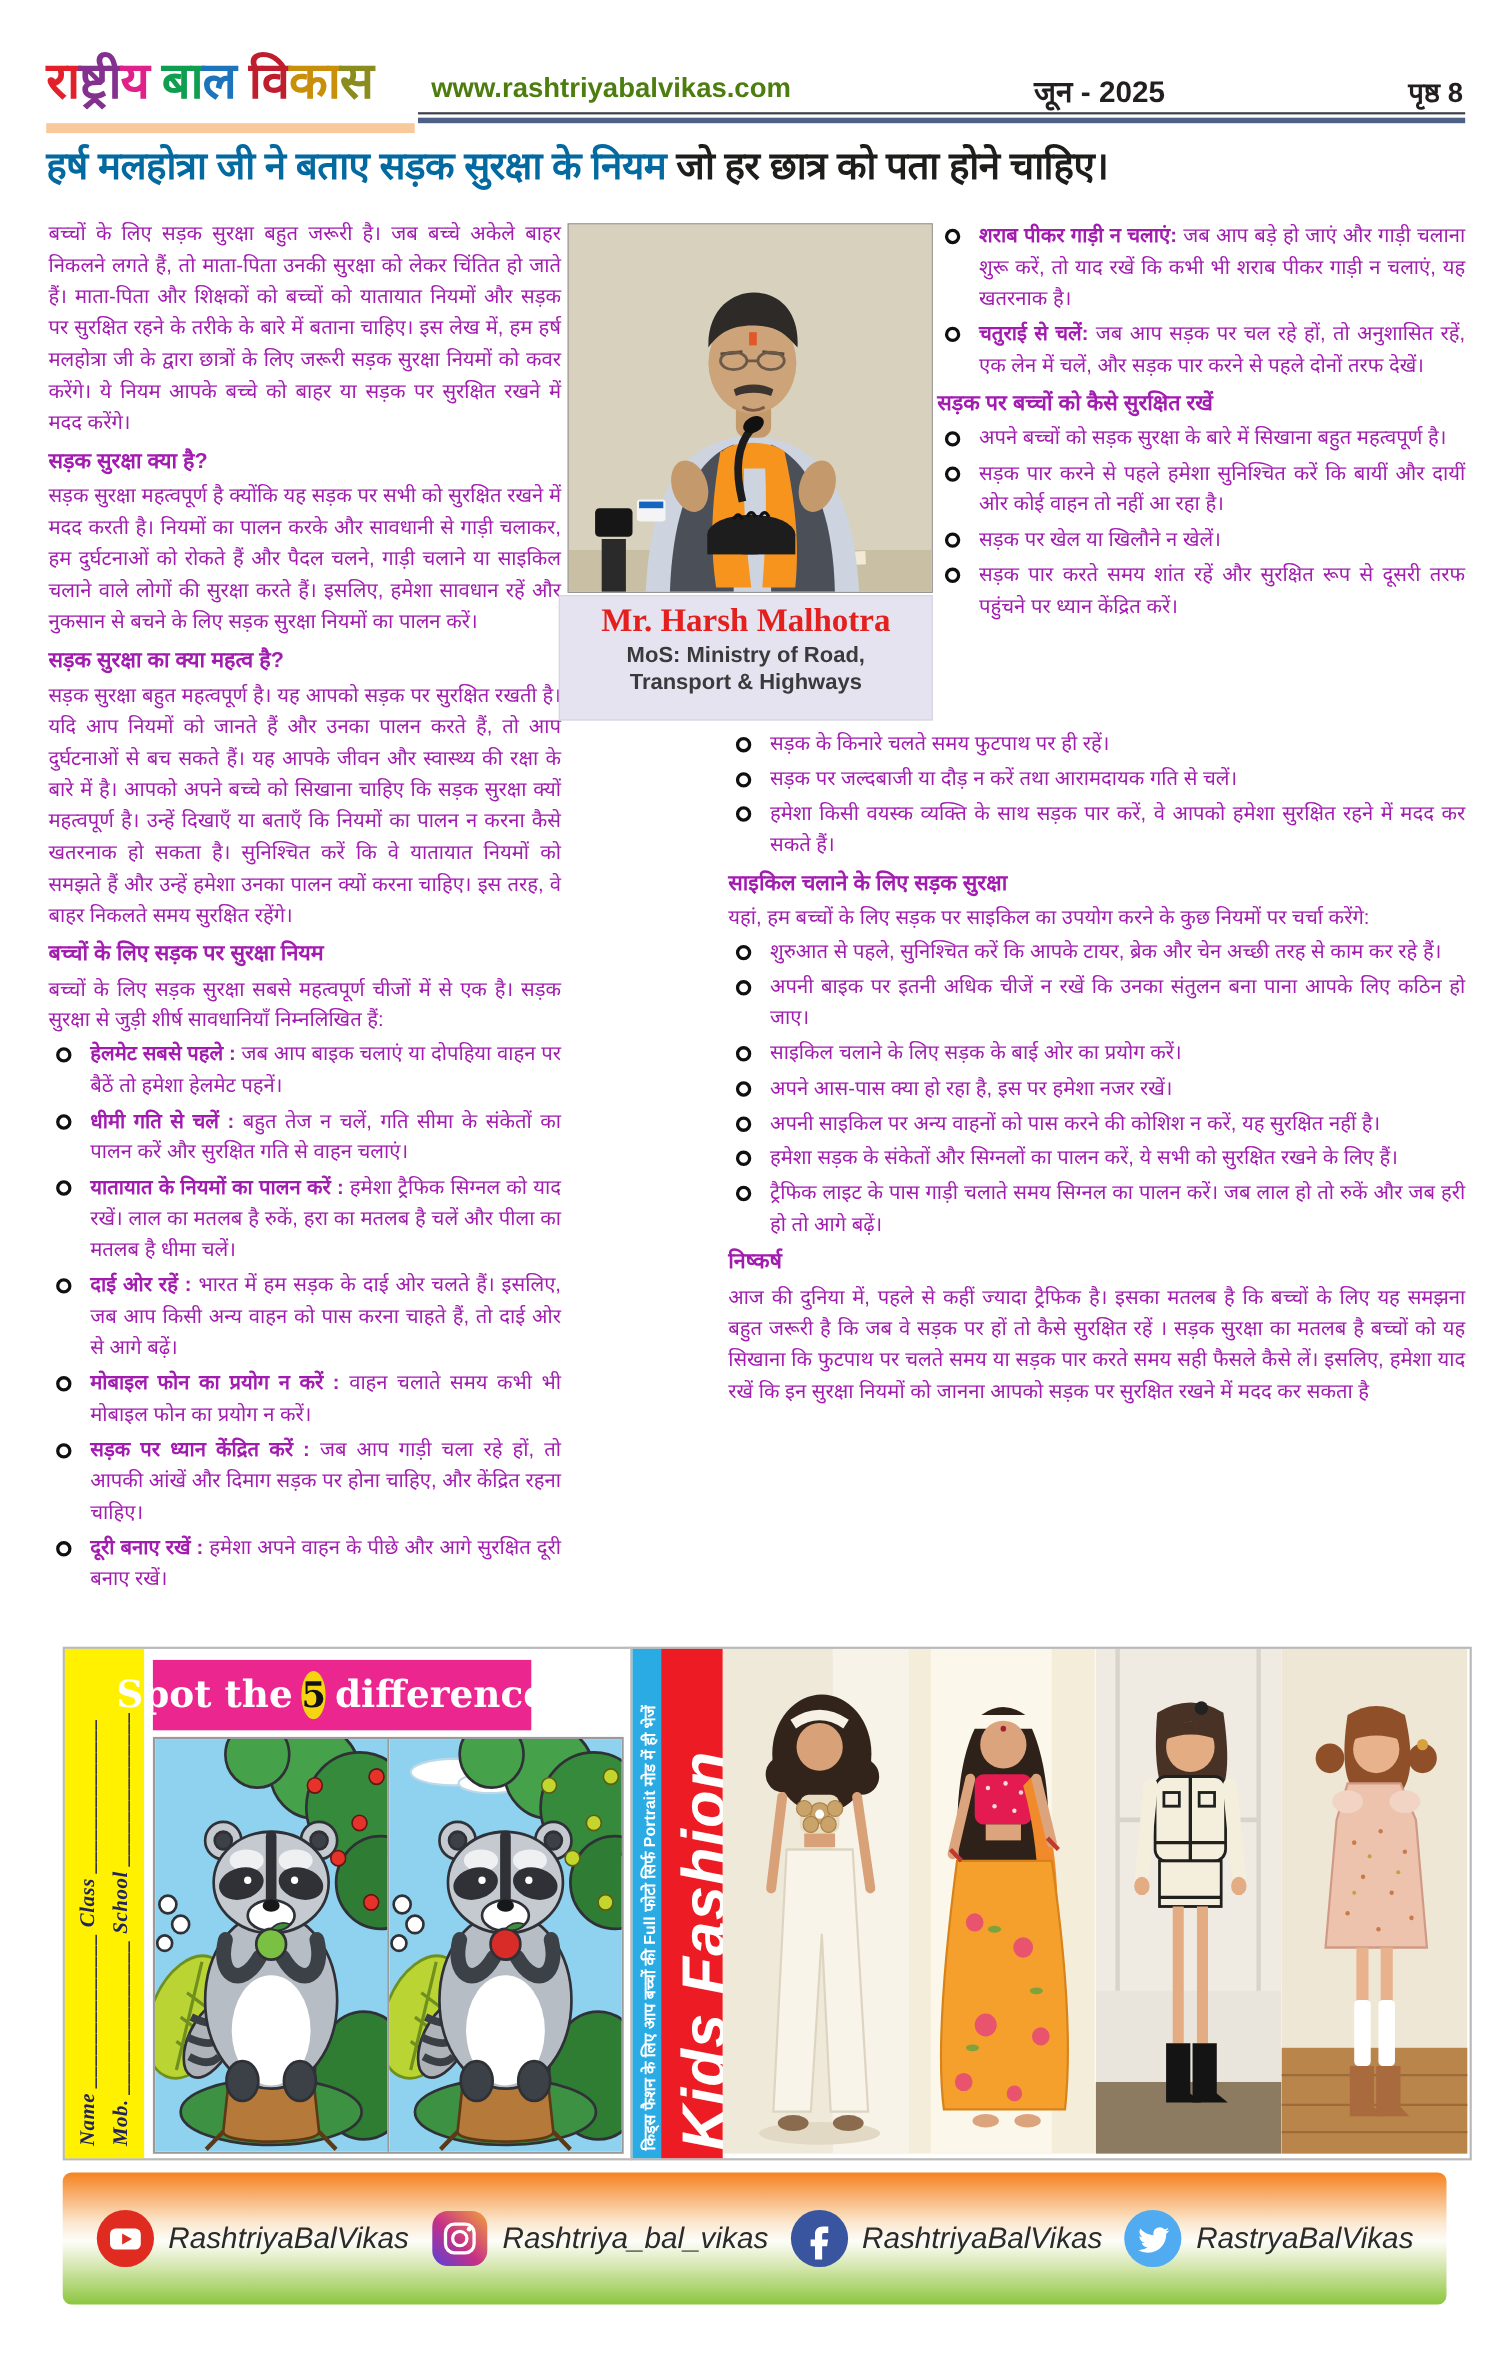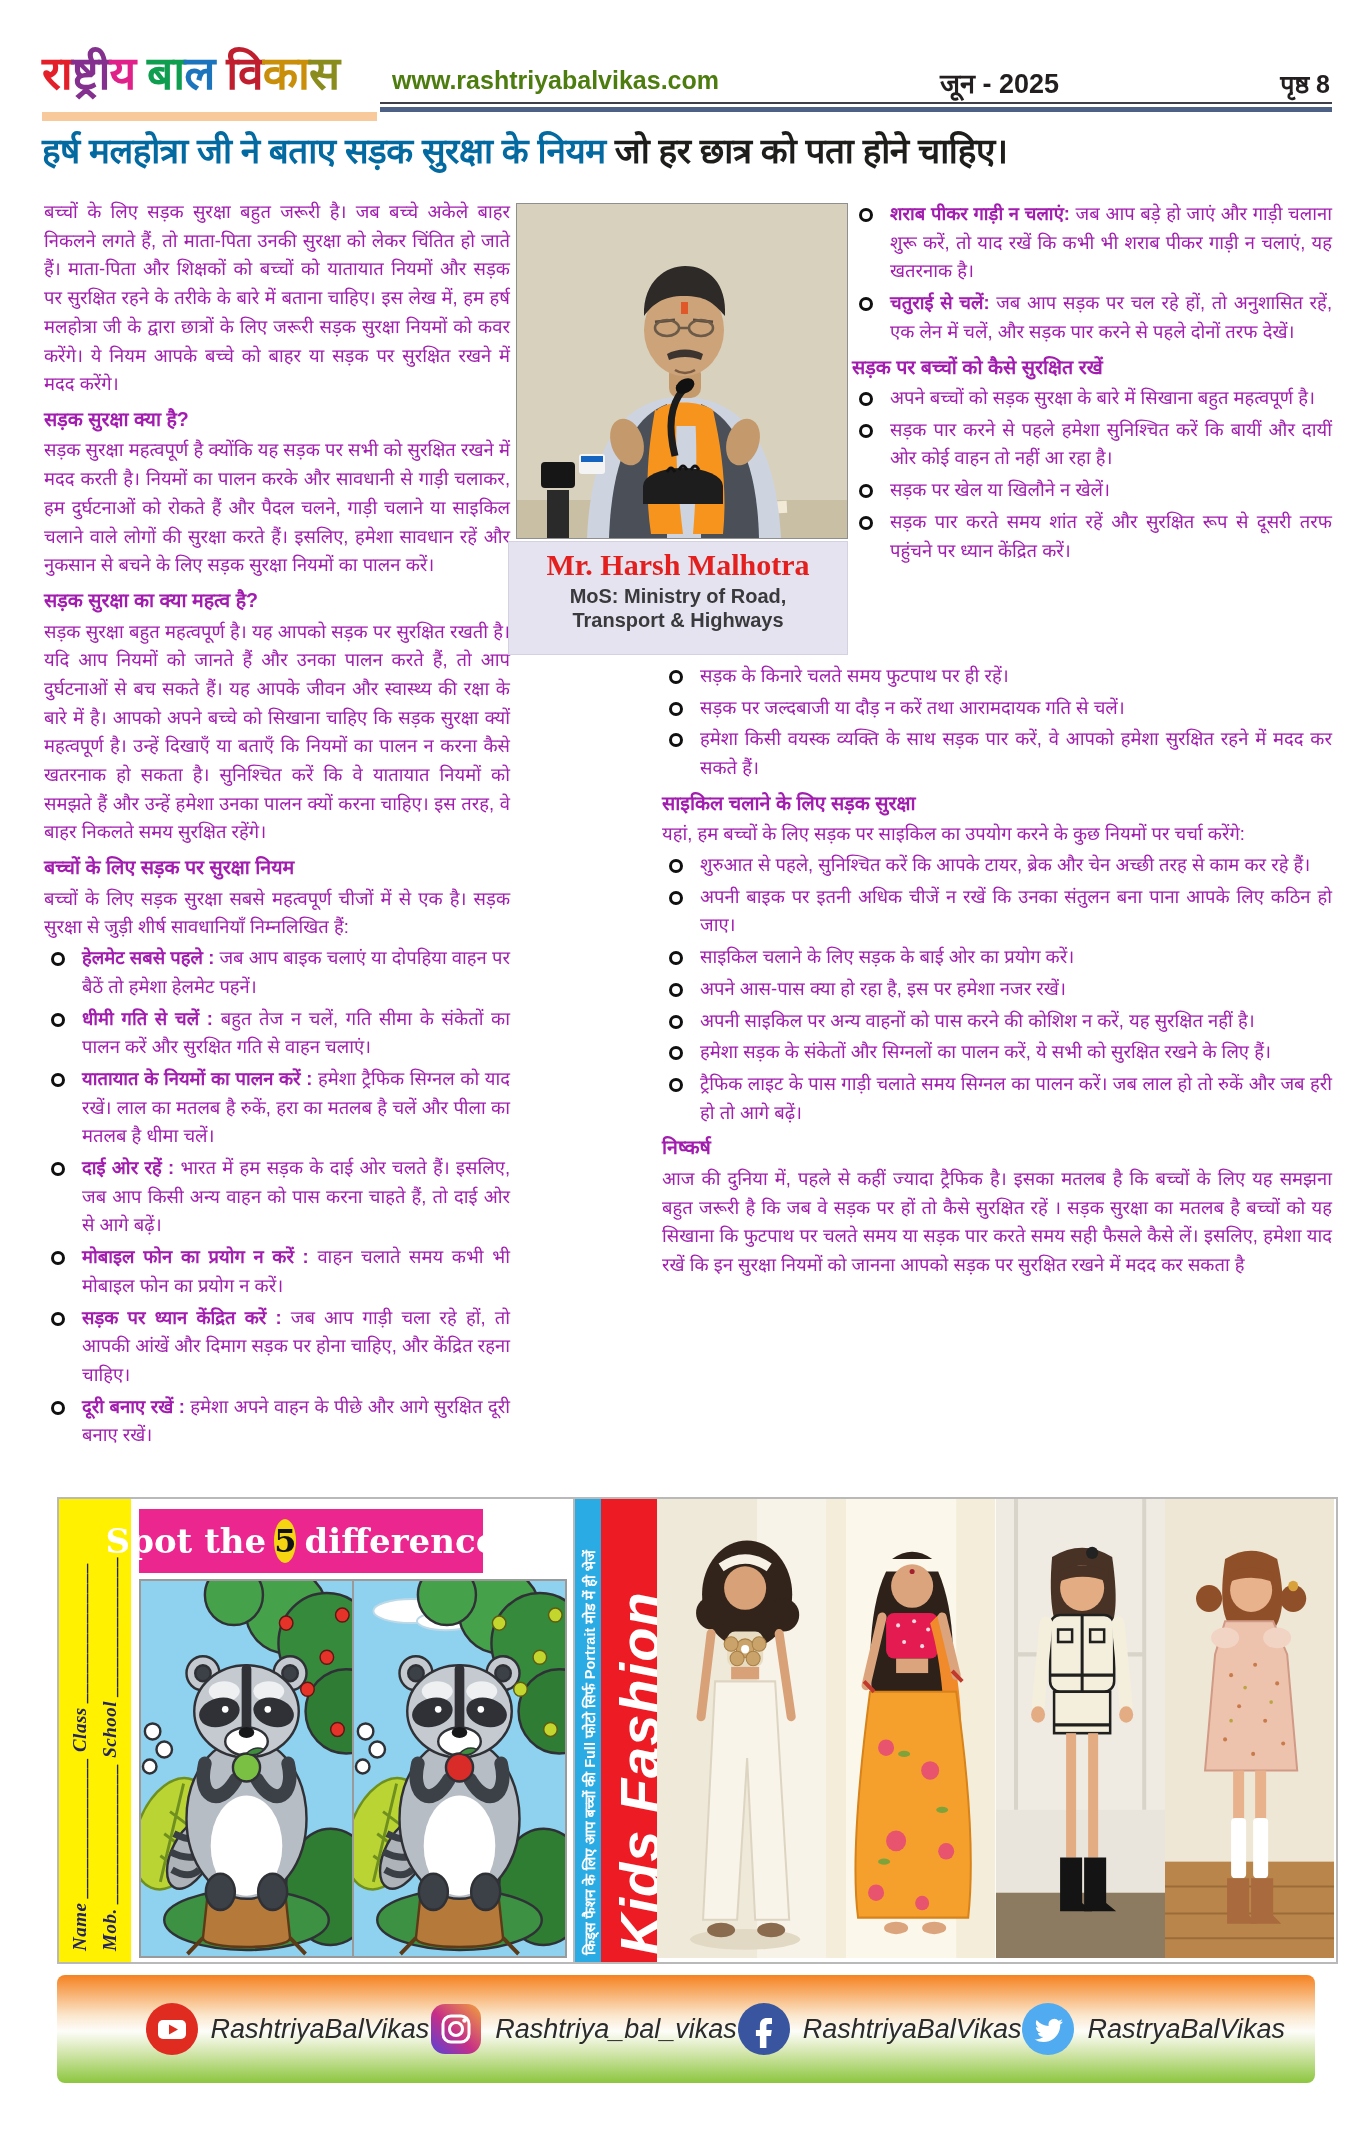--- a/index.html
+++ b/index.html
@@ -61,23 +61,23 @@
   .bstrip{position:absolute;left:0;top:0;width:26px;height:100%;background:#2aabe4;}
   .note-line{position:absolute;left:4px;top:456px;transform:rotate(-90deg);transform-origin:left top;
              white-space:nowrap;color:#fff;font-weight:bold;font-size:14.5px;}
   .rstrip{position:absolute;left:26px;top:0;width:56px;height:100%;background:#ed1c24;}
   .kf-title{position:absolute;left:6px;top:456px;transform:rotate(-90deg);transform-origin:left top;
             white-space:nowrap;color:#fff;font-weight:bold;font-style:italic;font-size:56px;
             letter-spacing:1px;}
   .kids{position:absolute;left:82px;top:0;width:677px;height:459px;display:flex;}
   .kids svg{display:block;width:25%;height:100%;}
   
-  .footer{position:absolute;left:57px;top:1975px;width:1258px;height:108px;border-radius:8px;
+  .footer{position:absolute;left:57px;top:1975px;width:1258px;height:120px;border-radius:8px;
           background:linear-gradient(#f58220 0%,#fbe8cf 38%,#fdfdf9 52%,#d8e8b4 70%,#8cc63e 100%);
-          display:flex;align-items:center;justify-content:flex-end;padding:0 30px;box-sizing:border-box;}
+          display:flex;align-items:center;justify-content:space-between;padding:0 30px;box-sizing:border-box;}
   .soc{display:flex;align-items:center;gap:12px;}
   .soc svg{display:block;}
   .soc .lbl{font-style:italic;font-size:27px;color:#2b2b2b;font-weight:500;}
 </style>
 </head>
 <body>
 
 <div id="page">
 
   <div class="logo"><span class="lg0">रा</span><span class="lg1">ष्ट्री</span><span class="lg2">य </span><span class="lg3">बा</span><span class="lg4">ल </span><span class="lg5">वि</span><span class="lg6">का</span><span class="lg7">स</span>

